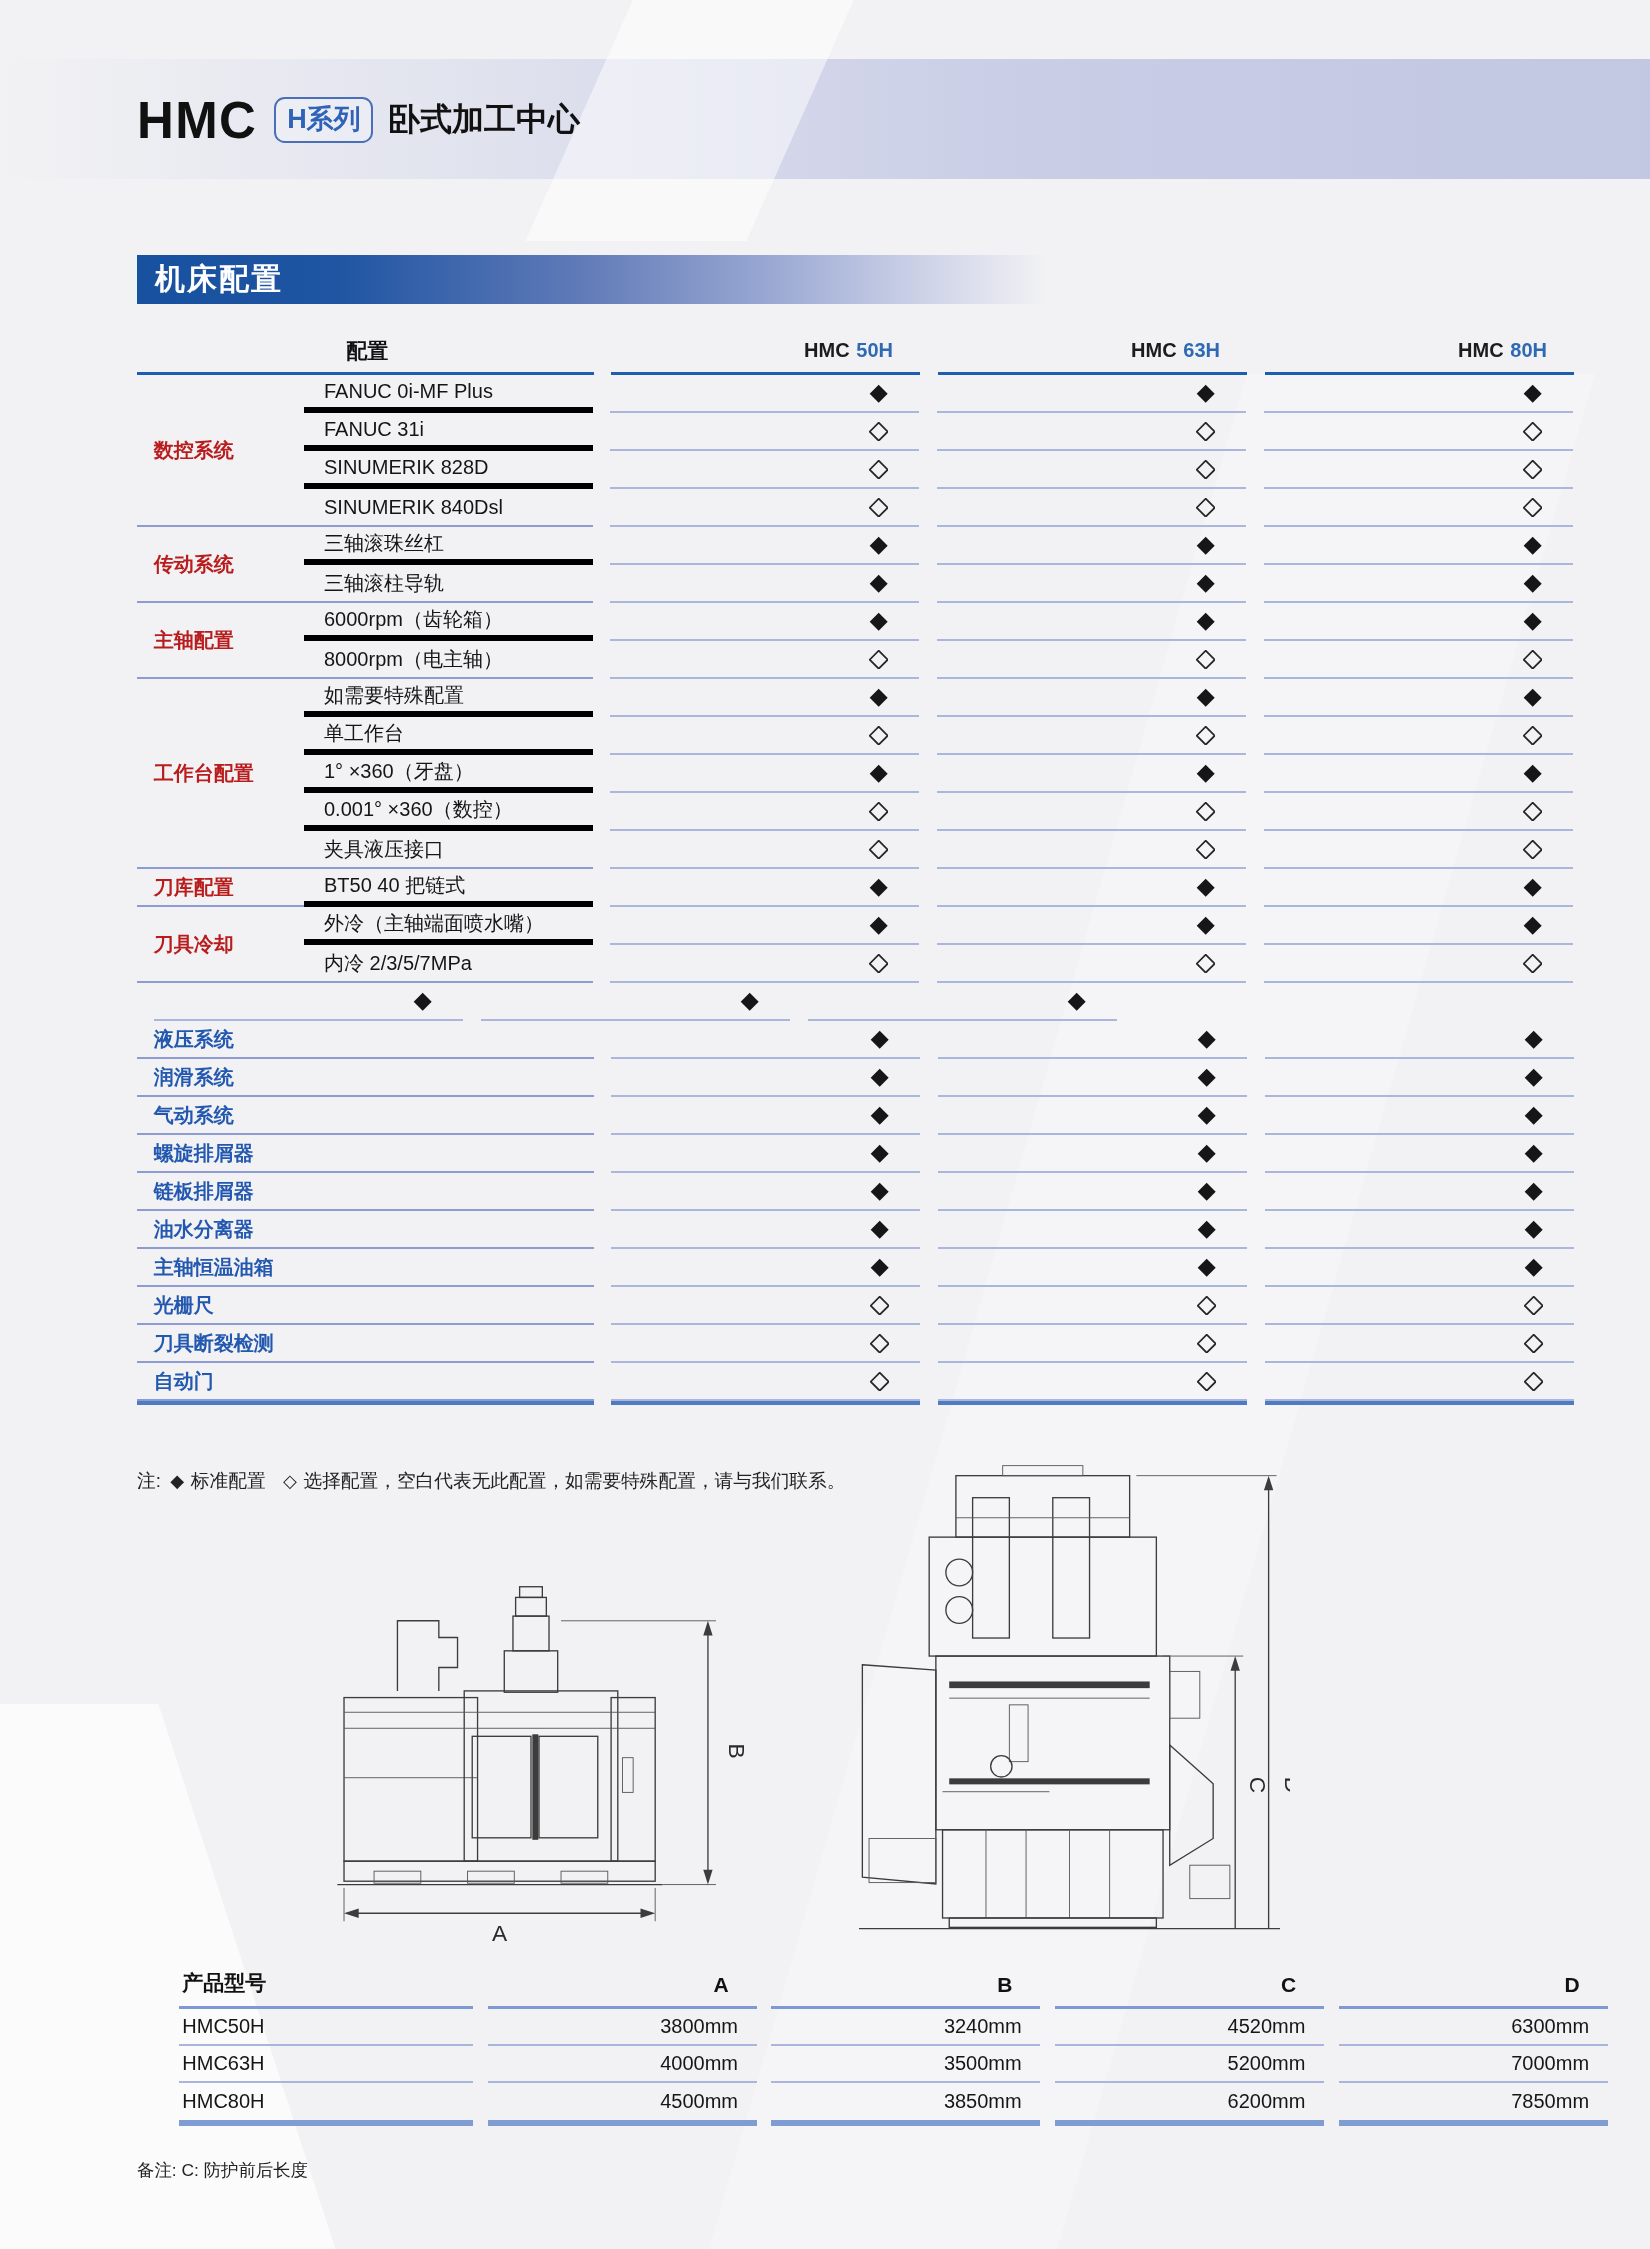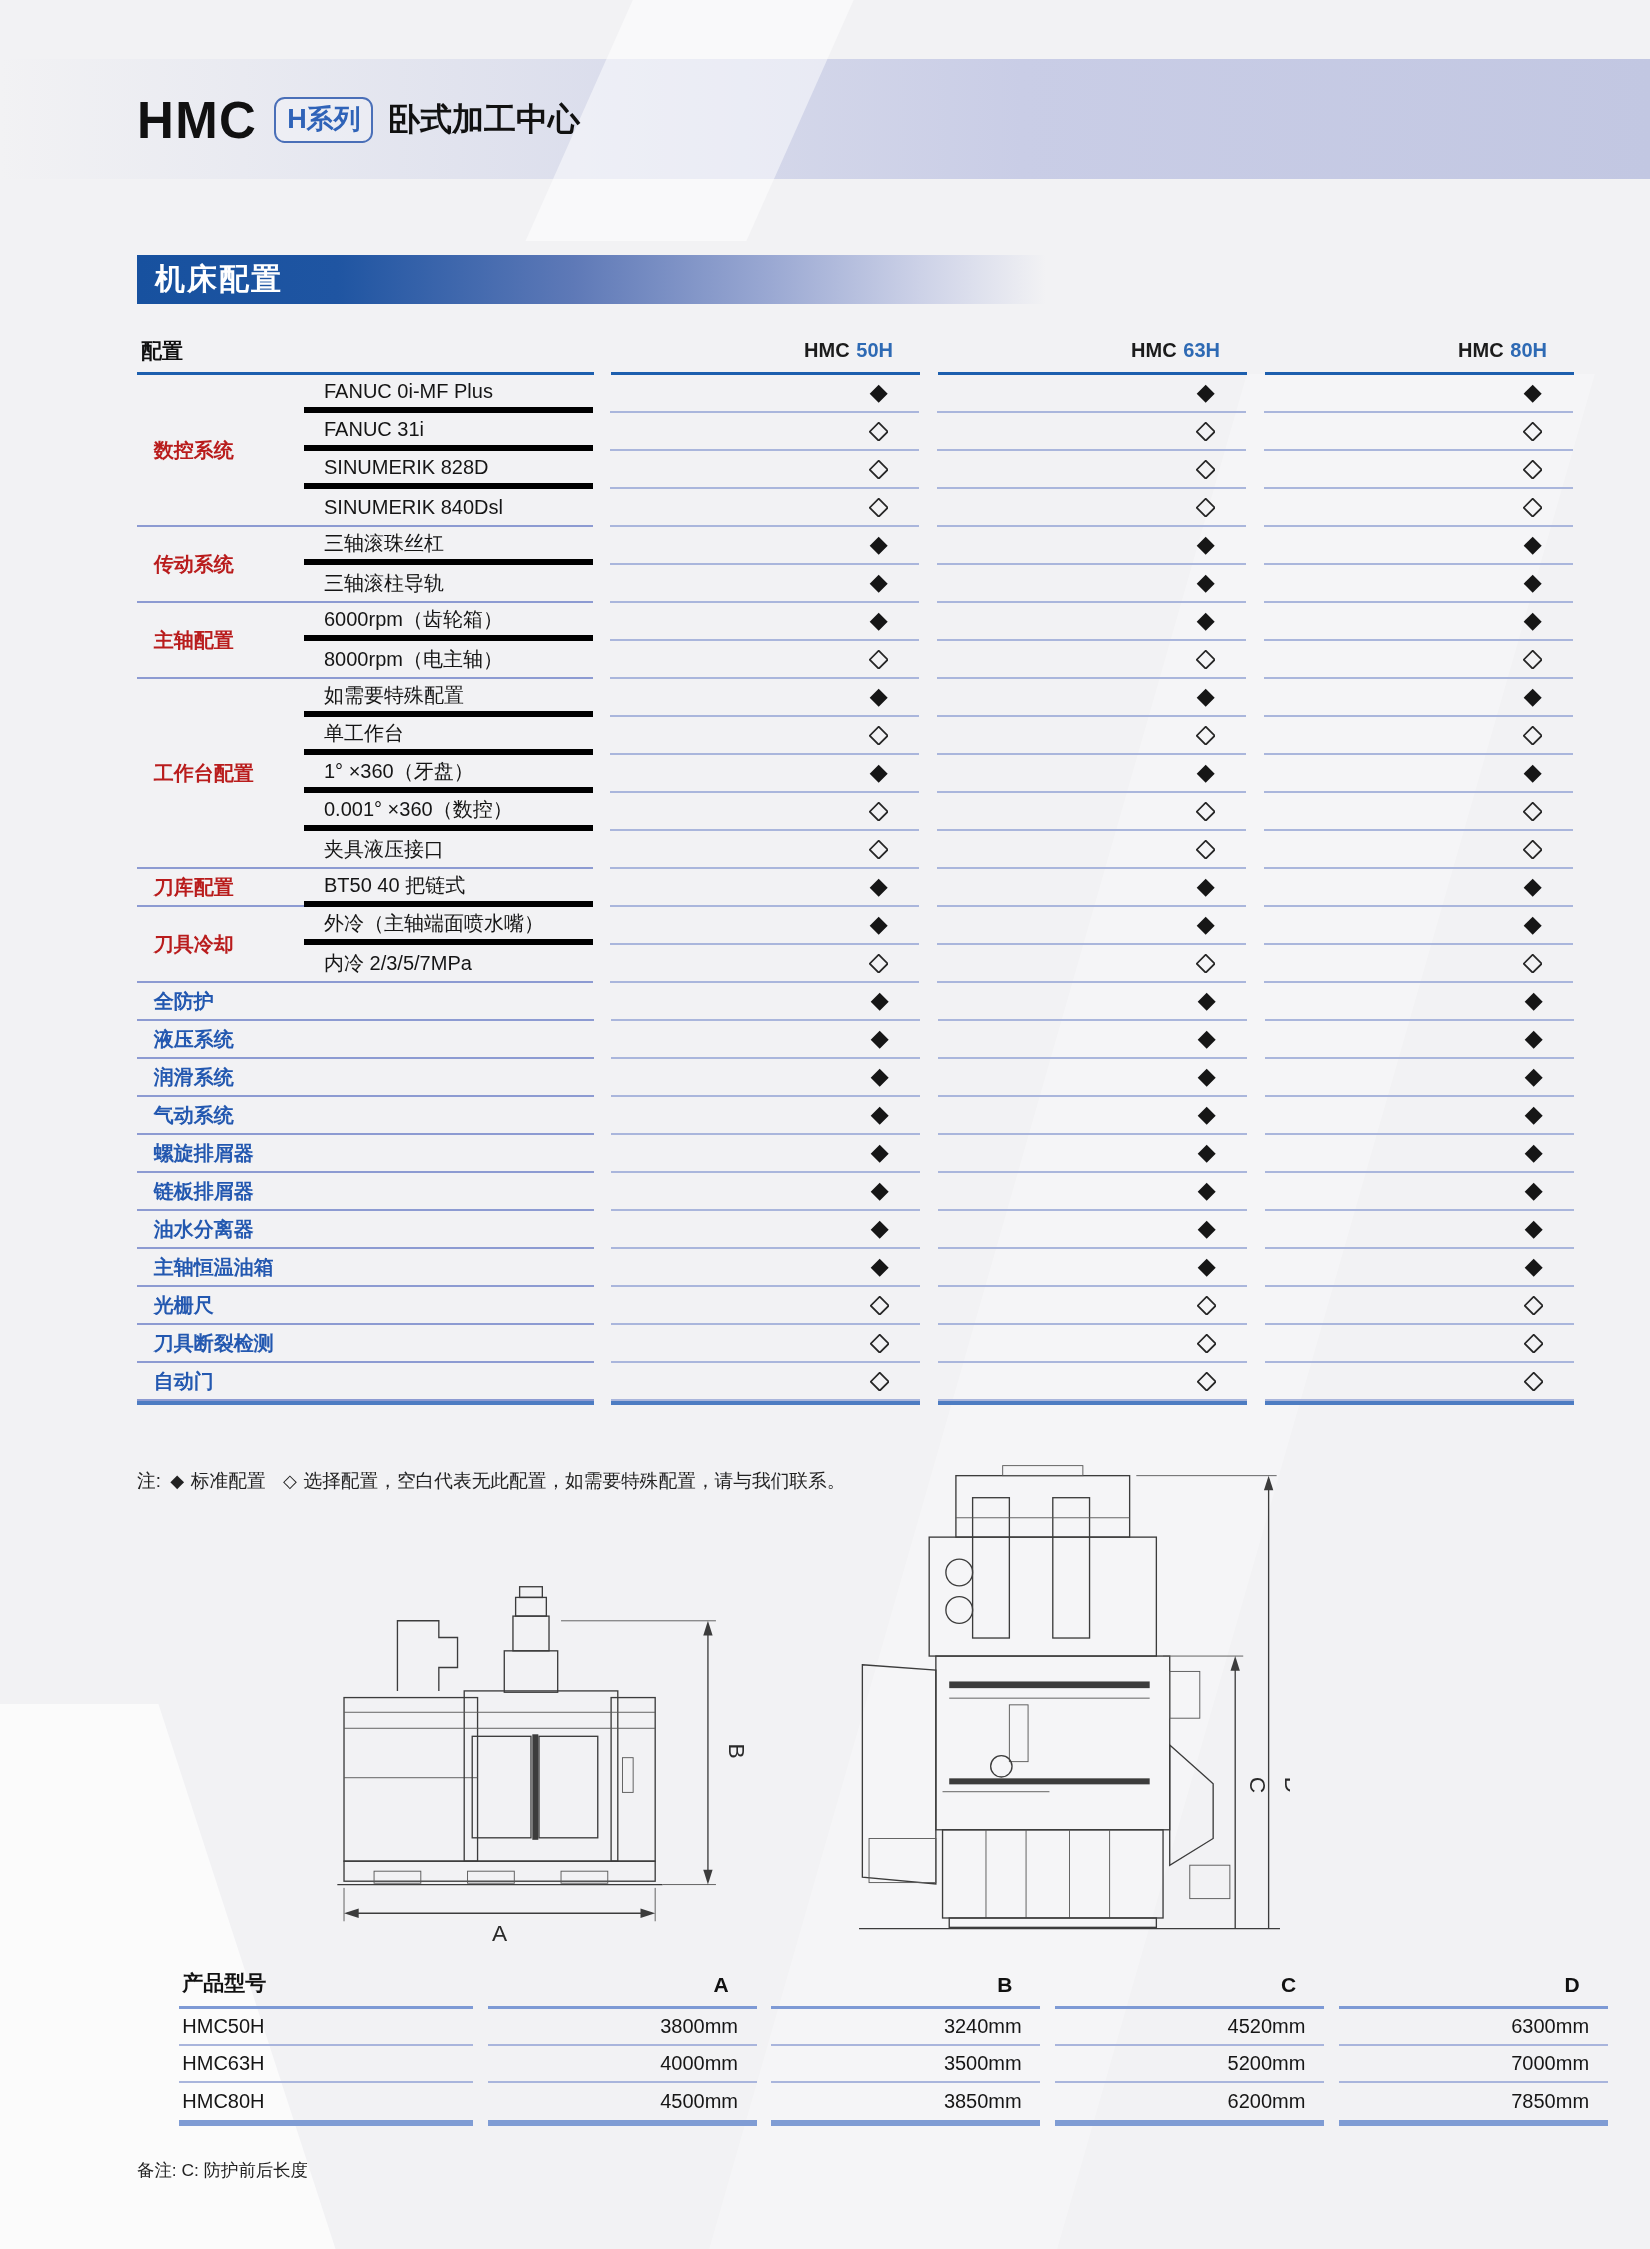--- a/index.html
+++ b/index.html
@@ -19,21 +19,21 @@
   .title-badge{margin-left:17.4px;border:2px solid #4a6fb8;border-radius:10.7px;color:#2f63b8;
     font-size:27px;font-weight:bold;padding:2px 10.7px 4px 10.7px;background:rgba(255,255,255,0.25);}
   .title-sub{margin-left:14.7px;font-size:32px;font-weight:bold;color:#111;}
   
   .section-bar{position:absolute;left:137px;top:255px;width:909px;height:49px;
     background:linear-gradient(90deg,#17519f 0%,#1f55a2 22%,#5e79b7 48%,#9ba9d3 70%,#ccd1e7 86%,rgba(236,238,246,0) 100%);
     display:flex;align-items:center;}
   .section-bar span{color:#fff;font-size:30px;font-weight:bold;padding-left:18px;letter-spacing:2px;}
   
   .config-table{position:absolute;left:137px;top:329px;width:1437px;}
-  .chead{display:flex;height:43px;align-items:center;}
+  .chead{display:flex;height:43px;align-items:center;text-align:center;}
   .chead .h-label{width:457px;font-size:21px;font-weight:bold;color:#111;padding-left:4px;box-sizing:border-box;}
   .model-cell{width:309px;display:flex;justify-content:flex-end;align-items:center;
     padding-right:27px;box-sizing:border-box;font-size:20px;font-weight:bold;}
   .model-cell .code{color:#2e6ab4;margin-left:6.7px;}
   .gap26{width:17.4px;} .gap27{width:18px;}
   .rule-row{display:flex;}
   .rule-seg{height:3.3px;}
   .crow{display:flex;height:38px;position:relative;}
   .c-cat-sp{width:167px;box-sizing:border-box;}
   .c-item{width:289px;box-sizing:border-box;display:flex;align-items:center;
@@ -492,21 +492,20 @@
             <div class="c-val sep-val">
               <svg width="19.4" height="19.4" viewBox="0 0 29 29">
                 <polygon points="14.5,1 28,14.5 14.5,28 1,14.5" fill="none" stroke="#262626" stroke-width="2.6"></polygon>
               </svg>
             </div>
           </div>
           <div class="c-group-label">刀具冷却</div>
         </div>
         <div class="group-block">
           <div class="crow">
-            <div class="c-single sep-group">全防护</div>
             <div class="gap26"></div>
             <div class="c-val sep-val">
               <svg width="19.4" height="19.4" viewBox="0 0 29 29">
                 <polygon points="14.5,1 28,14.5 14.5,28 1,14.5" fill="#161616"></polygon>
               </svg>
             </div>
             <div class="gap27"></div>
             <div class="c-val sep-val">
               <svg width="19.4" height="19.4" viewBox="0 0 29 29">
                 <polygon points="14.5,1 28,14.5 14.5,28 1,14.5" fill="#161616"></polygon>

